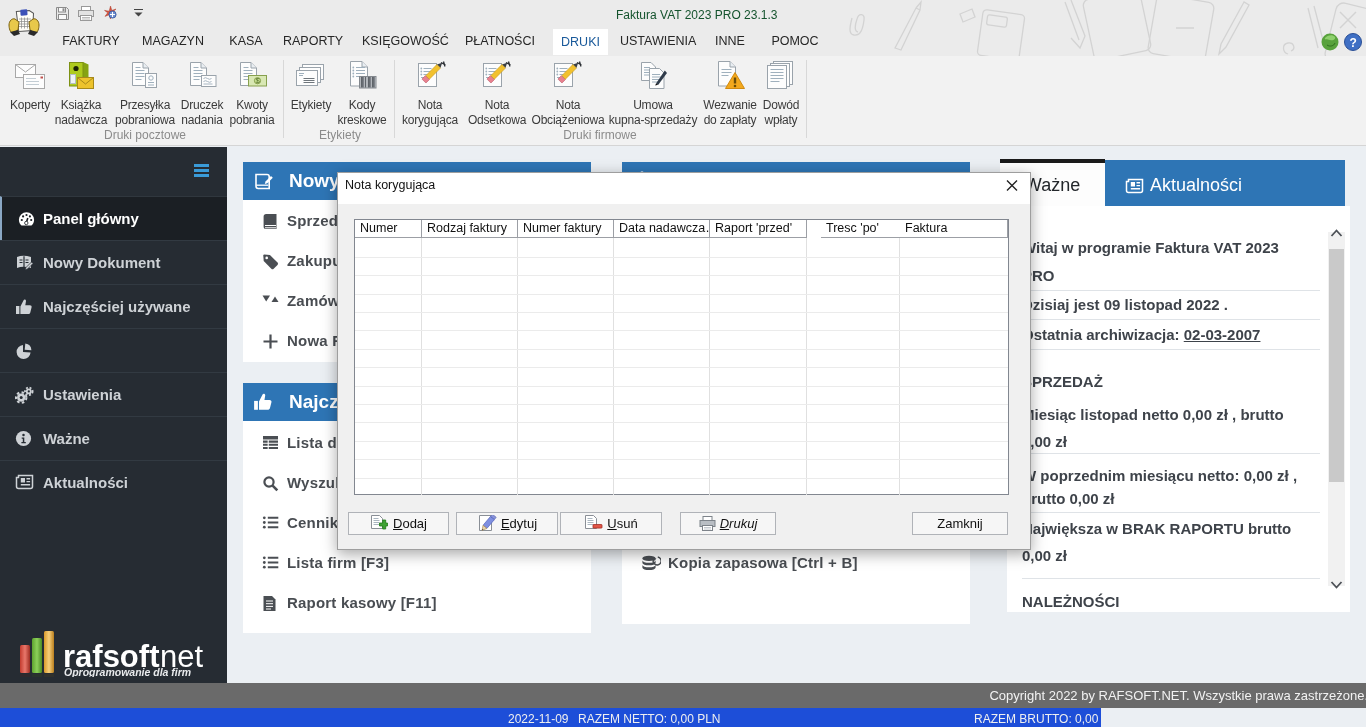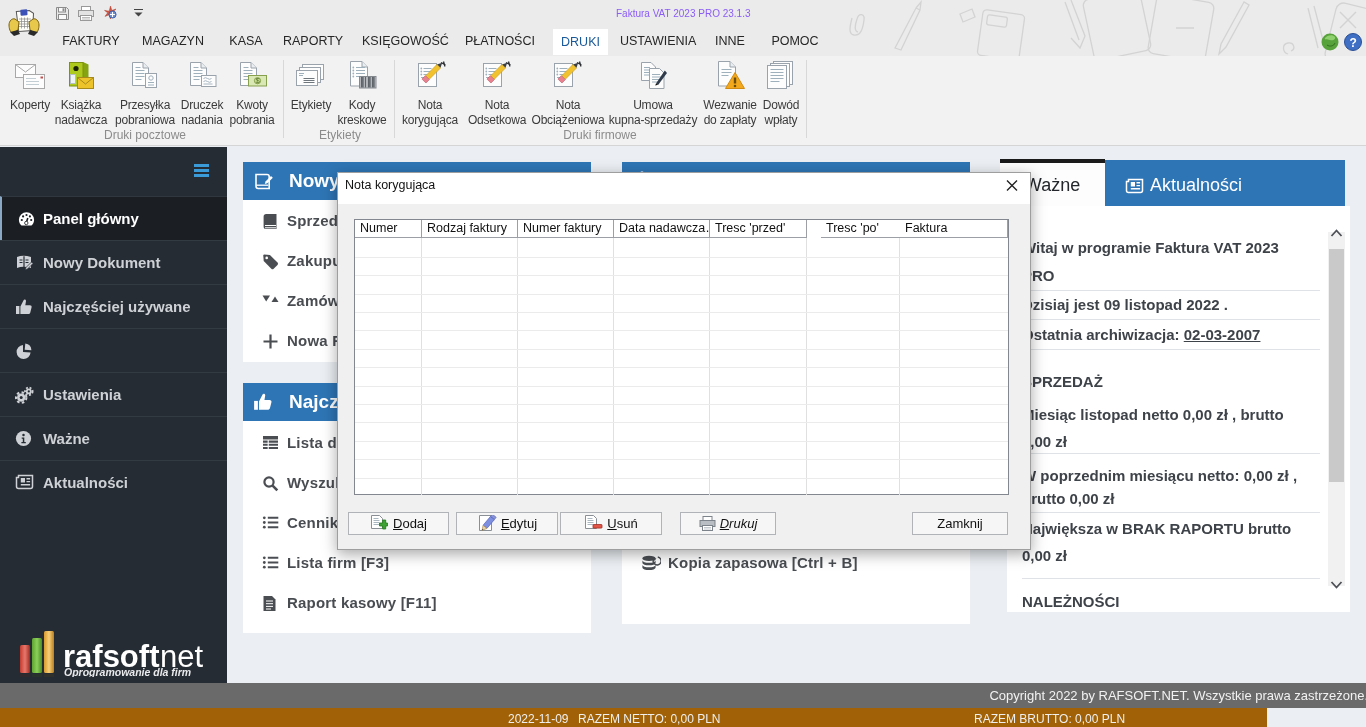--- a/index.html
+++ b/index.html
@@ -4,21 +4,21 @@
 <title>Faktura VAT 2023 PRO</title>
 <style>
   * { margin:0; padding:0; box-sizing:border-box; }
   html,body { width:1366px; height:727px; overflow:hidden; }
   body { font-family:"Liberation Sans", sans-serif; position:relative; background:#ebeff3; }
   .abs { position:absolute; }
 
   
   #top { position:absolute; left:0; top:0; width:1366px; height:146px; background:#ebebeb; }
   #ribbonline { position:absolute; left:0; top:145px; width:1366px; height:1px; background:#d5d5d5; }
-  #title { position:absolute; top:8px; left:616px; width:260px; font-size:10px; color:#8b5cf6; white-space:nowrap; }
+  #title { position:absolute; top:8px; left:616px; width:260px; font-size:12px; color:#14532d; white-space:nowrap; }
   .menuitem { position:absolute; top:29px; height:24px; line-height:24px; font-size:12.5px; color:#262626; text-align:center; white-space:nowrap; }
   #drukitab { position:absolute; left:553px; top:29px; width:55px; height:26px; background:#ffffff; }
   #drukitab span { display:block; text-align:center; line-height:27px; font-size:12.5px; color:#19599a; }
   .riblabel { position:absolute; width:110px; text-align:center; font-size:12px; letter-spacing:-0.2px; color:#3b3b3b; line-height:14.5px; }
   .grplabel { position:absolute; top:128px; font-size:12px; color:#8b8b8b; text-align:center; width:160px; }
   .ribsep { position:absolute; top:60px; height:78px; width:1px; background:#d8d8d8; }
 
   
   #sidebar { position:absolute; left:0; top:147px; width:227px; height:536px; background:#262c33; }
   .srow { position:absolute; left:0; width:227px; height:44px; border-top:1px solid #323a42; color:#ced2d6; }
@@ -45,21 +45,21 @@
   #wtab1 span { display:block; text-align:center; margin-top:12px; font-size:18px; color:#23272b; }
   #wtab2 { position:absolute; left:105px; top:1px; width:240px; height:46px; background:#2e75b5; color:#fff; }
   #wpanel { position:absolute; left:1007px; top:206px; width:343px; height:406px; background:#ffffff; }
   .wline { position:absolute; left:15px; width:298px; font-size:15px; font-weight:bold; color:#3e434a; }
   .wsep { position:absolute; left:15px; width:298px; height:1px; background:#dfe3e7; }
   
   #sbar { position:absolute; left:321px; top:16px; width:17px; height:374px; }
 
   
   #grayfoot { position:absolute; left:0; top:683px; width:1366px; height:25px; background:#6a6a6a; color:#f2f2f2; font-size:13px; }
-  #statusbar { position:absolute; left:0; top:708px; width:1267px; height:19px; background:#a16207; color:#efefef; font-size:12px; }
+  #statusbar { position:absolute; left:0; top:708px; width:1101px; height:19px; background:#1d4ed8; color:#efefef; font-size:12px; }
 
   
   #dialog { position:absolute; z-index:50; left:337px; top:172px; width:694px; height:378px; background:#f0f0f0; border:1px solid #9e9e9e; box-shadow:0 4px 14px rgba(0,0,0,0.35); }
   #dtitle { position:absolute; left:0; top:0; width:100%; height:31px; background:#ffffff;text-align:center; }
   #dtitle span { position:absolute; left:7px; top:5px; font-size:12.5px; color:#111; }
   #dclose { position:absolute; right:7px; top:1px; width:22px; height:23px; }
   #dtable { position:absolute; left:16px; top:46px; width:655px; height:276px; background:#ffffff; border:1px solid #828790; }
   .thead { position:absolute; left:0; top:0; height:18px; background:#ffffff; border-right:1px solid #9c9fa5; border-bottom:1px solid #9c9fa5; font-size:12.5px; color:#111; padding:1px 0 0 5px; white-space:nowrap; overflow:hidden; }
   .tvline { position:absolute; top:18px; width:1px; background:#e0e0e0; height:257px; }
   .thline { position:absolute; left:0; width:100%; height:1px; background:#ebebeb; }
@@ -552,21 +552,21 @@
       <span>Nota korygująca</span>
       <div id="dclose"><svg width="22" height="23">
           <path d="M6 6.5 L16 16.5 M16 6.5 L6 16.5" stroke="#222" stroke-width="1.4"></path>
         </svg></div>
     </div>
   <div id="dtable">
       <div class="thead" style="left:0px;width:67px;">Numer</div>
       <div class="thead" style="left:67px;width:96px;">Rodzaj faktury</div>
       <div class="thead" style="left:163px;width:96px;">Numer faktury</div>
       <div class="thead" style="left:259px;width:96px;">Data nadawcza…</div>
-      <div class="thead" style="left:355px;width:97px;">Tresc 'przed'</div>
+      <div class="thead" style="left:355px;width:97px;">Raport 'przed'</div>
       <div class="thead" style="left:452px;width:93px;margin-left:14px;">Tresc 'po'</div>
       <div class="thead" style="left:545px;width:108px;">Faktura</div>
       <div class="tvline" style="left:66px;"></div>
       <div class="tvline" style="left:162px;"></div>
       <div class="tvline" style="left:258px;"></div>
       <div class="tvline" style="left:354px;"></div>
       <div class="tvline" style="left:451px;"></div>
       <div class="tvline" style="left:544px;"></div>
       <div class="thline" style="top:36.8px;"></div>
       <div class="thline" style="top:55.2px;"></div>

